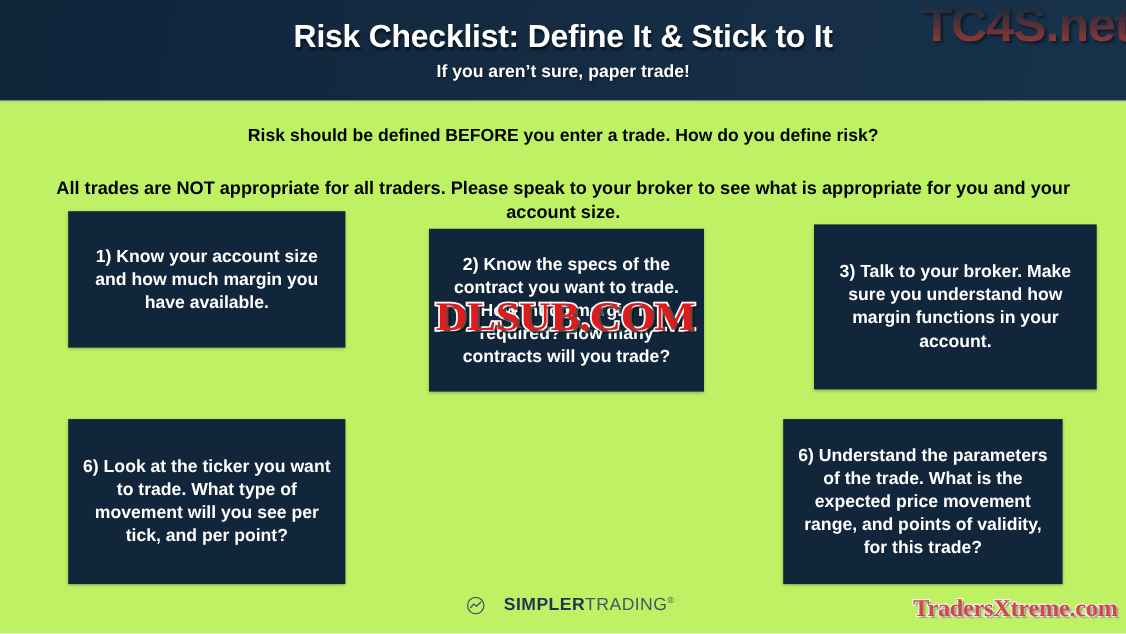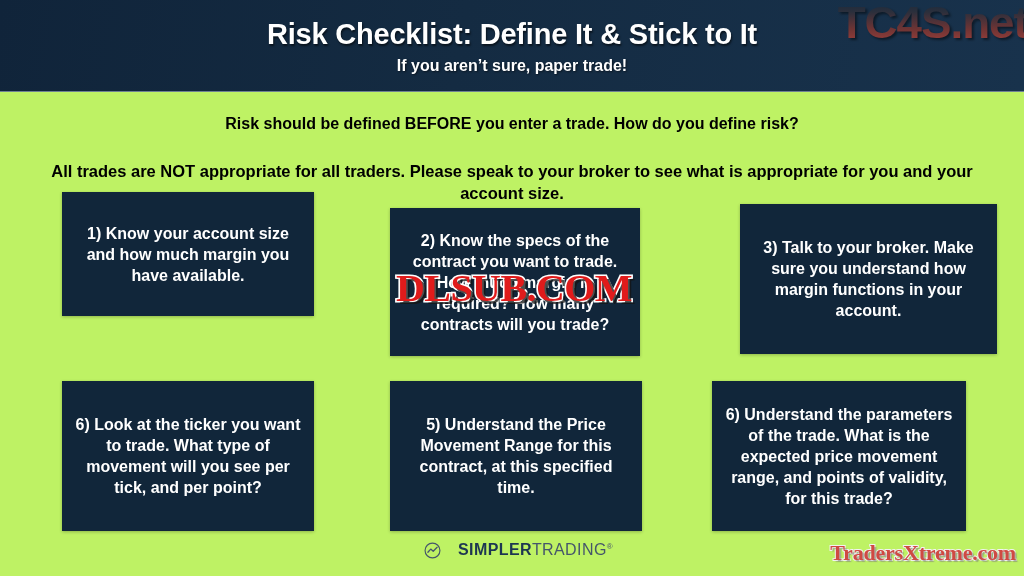--- a/index.html
+++ b/index.html
@@ -162,23 +162,20 @@
   </div>
   <div class="box" id="box2">
     <span>2) Know the specs of the contract you want to trade. How much margin is required? How many contracts will you trade?</span>
   </div>
   <div class="box" id="box3">
     <span>3) Talk to your broker. Make sure you understand how margin functions in your account.</span>
   </div>
   <div class="box" id="box4">
     <span>6) Look at the ticker you want to trade. What type of movement will you see per tick, and per point?</span>
   </div>
-  <div class="box" id="box5">
-    <span>5) Understand the Price Movement Range for this contract, at this specified time.</span>
-  </div>
   <div class="box" id="box6">
     <span>6) Understand the parameters of the trade. What is the expected price movement range, and points of validity, for this trade?</span>
   </div>
 
   <div class="wm-dlsub">DLSUB.COM</div>
 
   <div class="st-logo">
     <svg class="st-mark" viewBox="0 0 24 24">
       <circle cx="12" cy="12" r="10.5" fill="none" stroke="#45566b" stroke-width="1.6"></circle>
       <polyline points="5.5,14.5 9.5,10 13,13 18.5,7.5" fill="none" stroke="#45566b" stroke-width="1.8" stroke-linecap="round" stroke-linejoin="round"></polyline>

